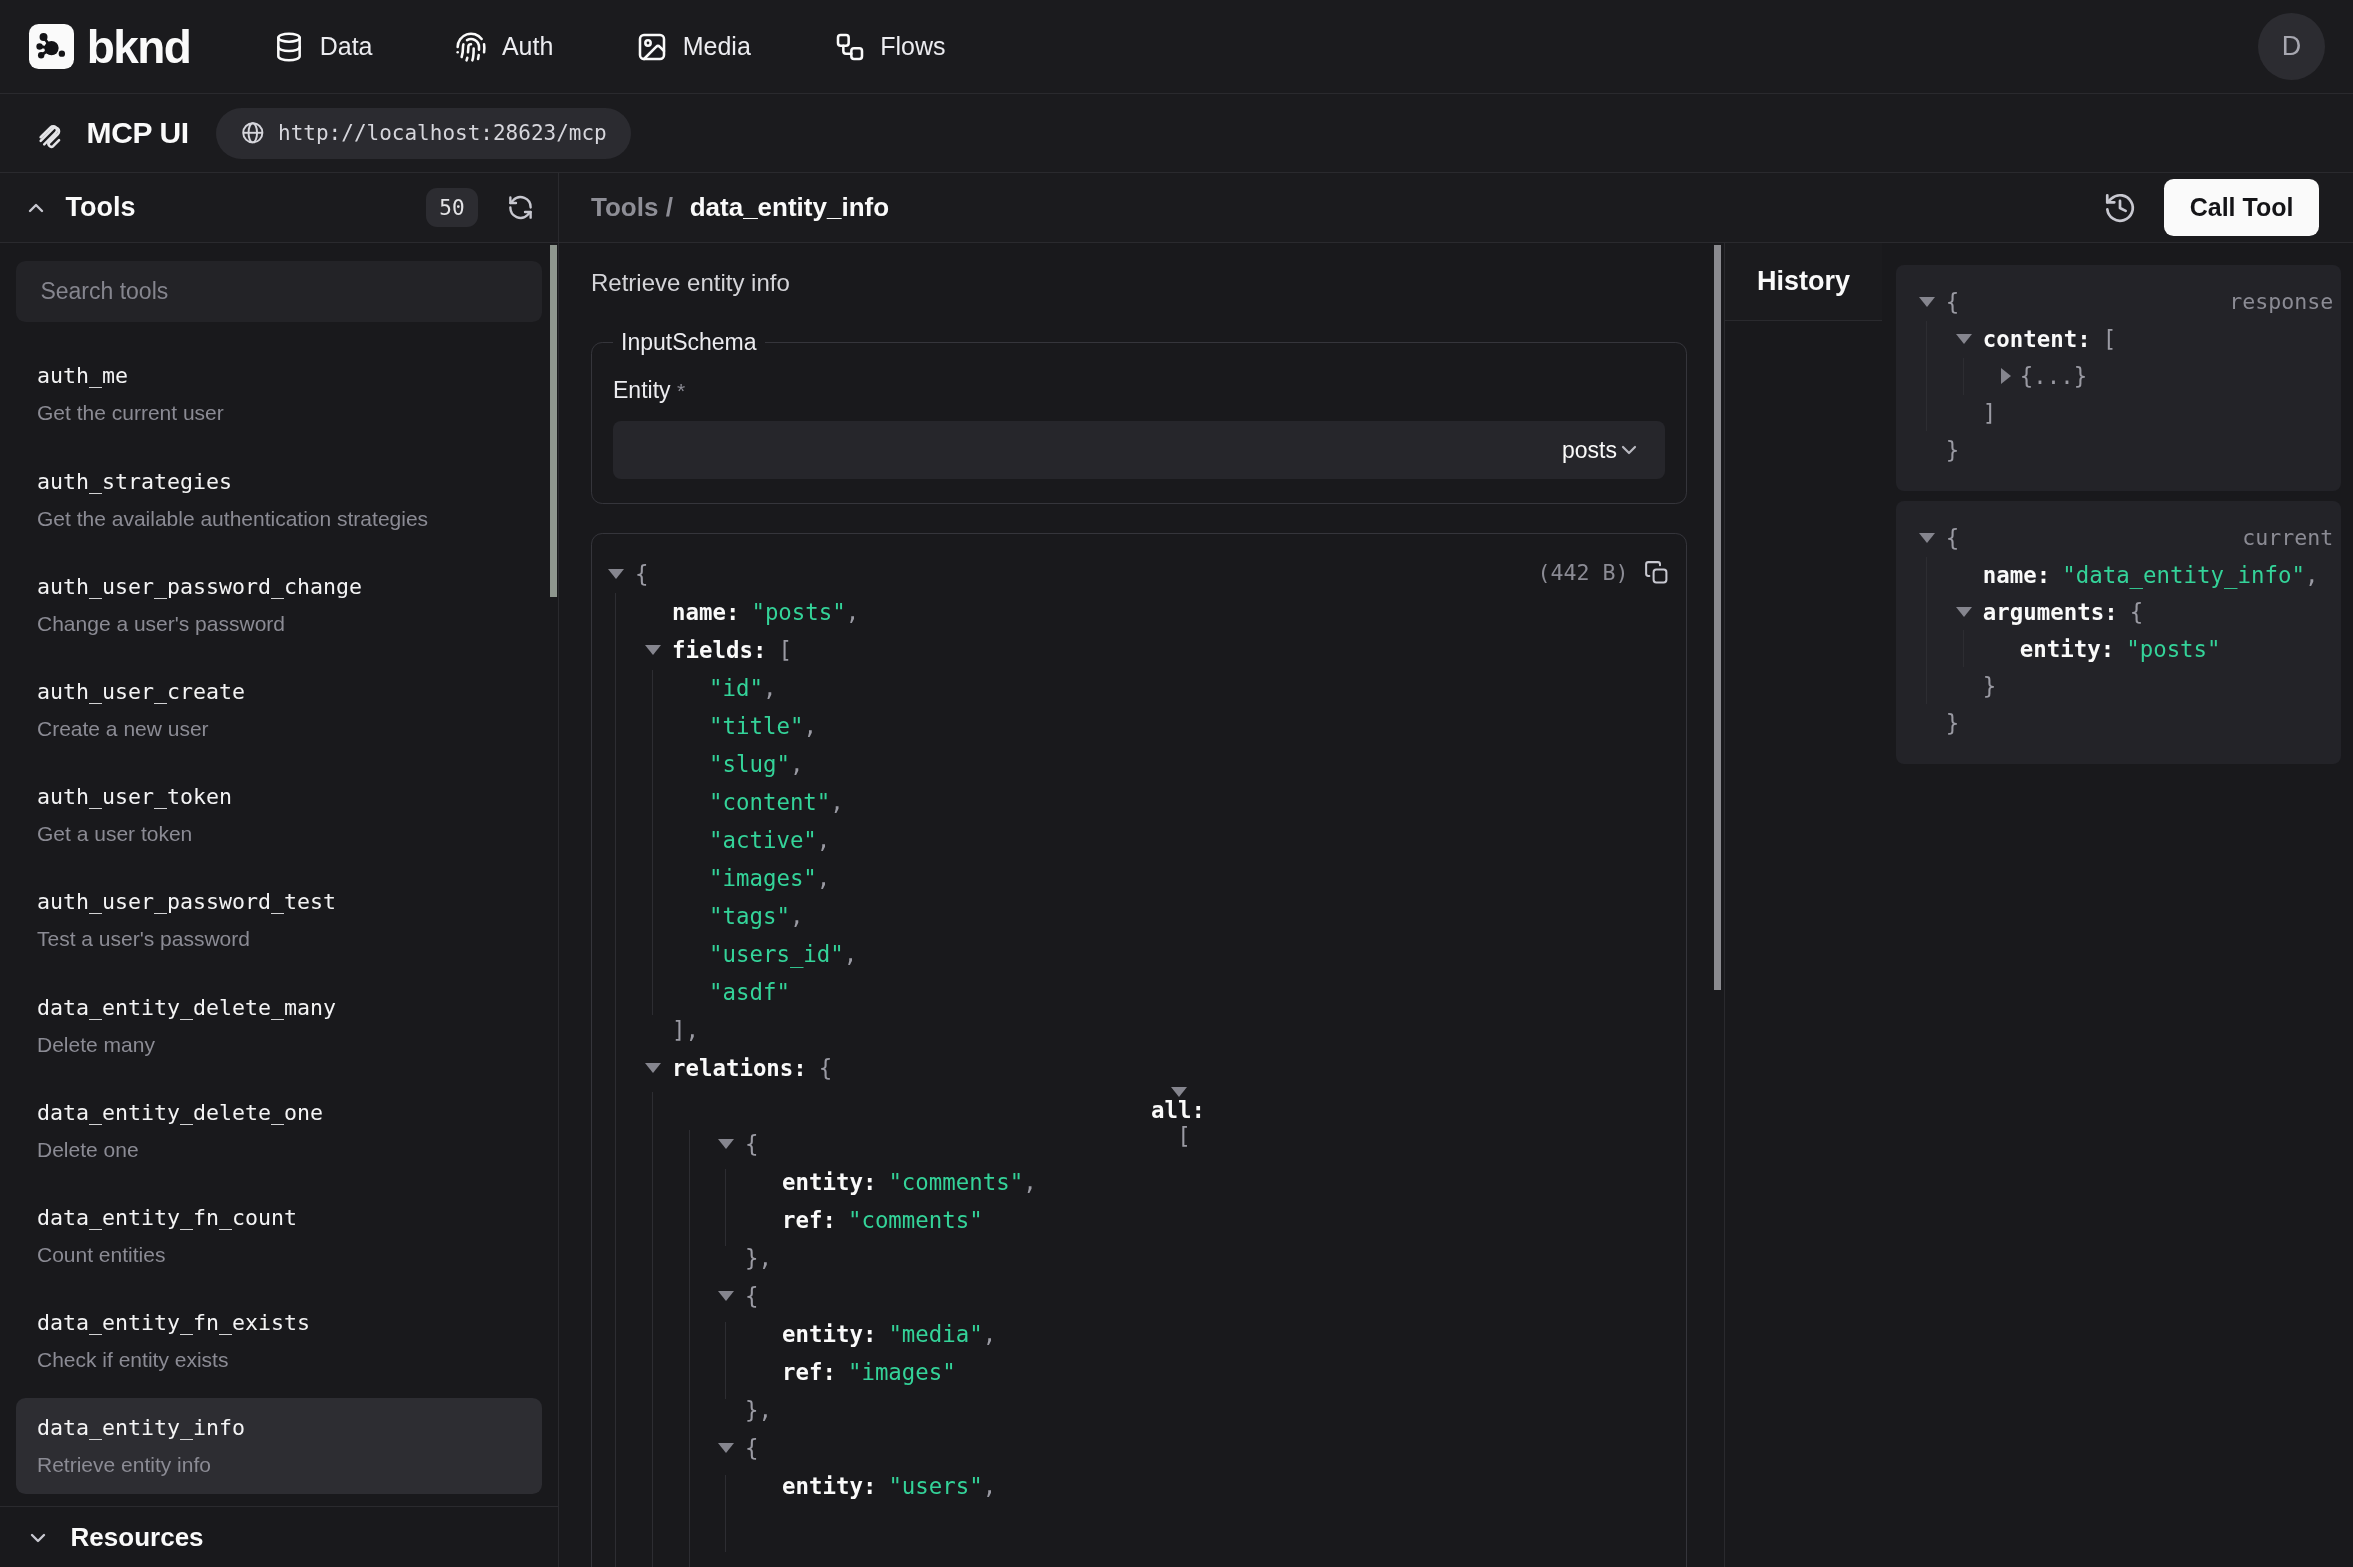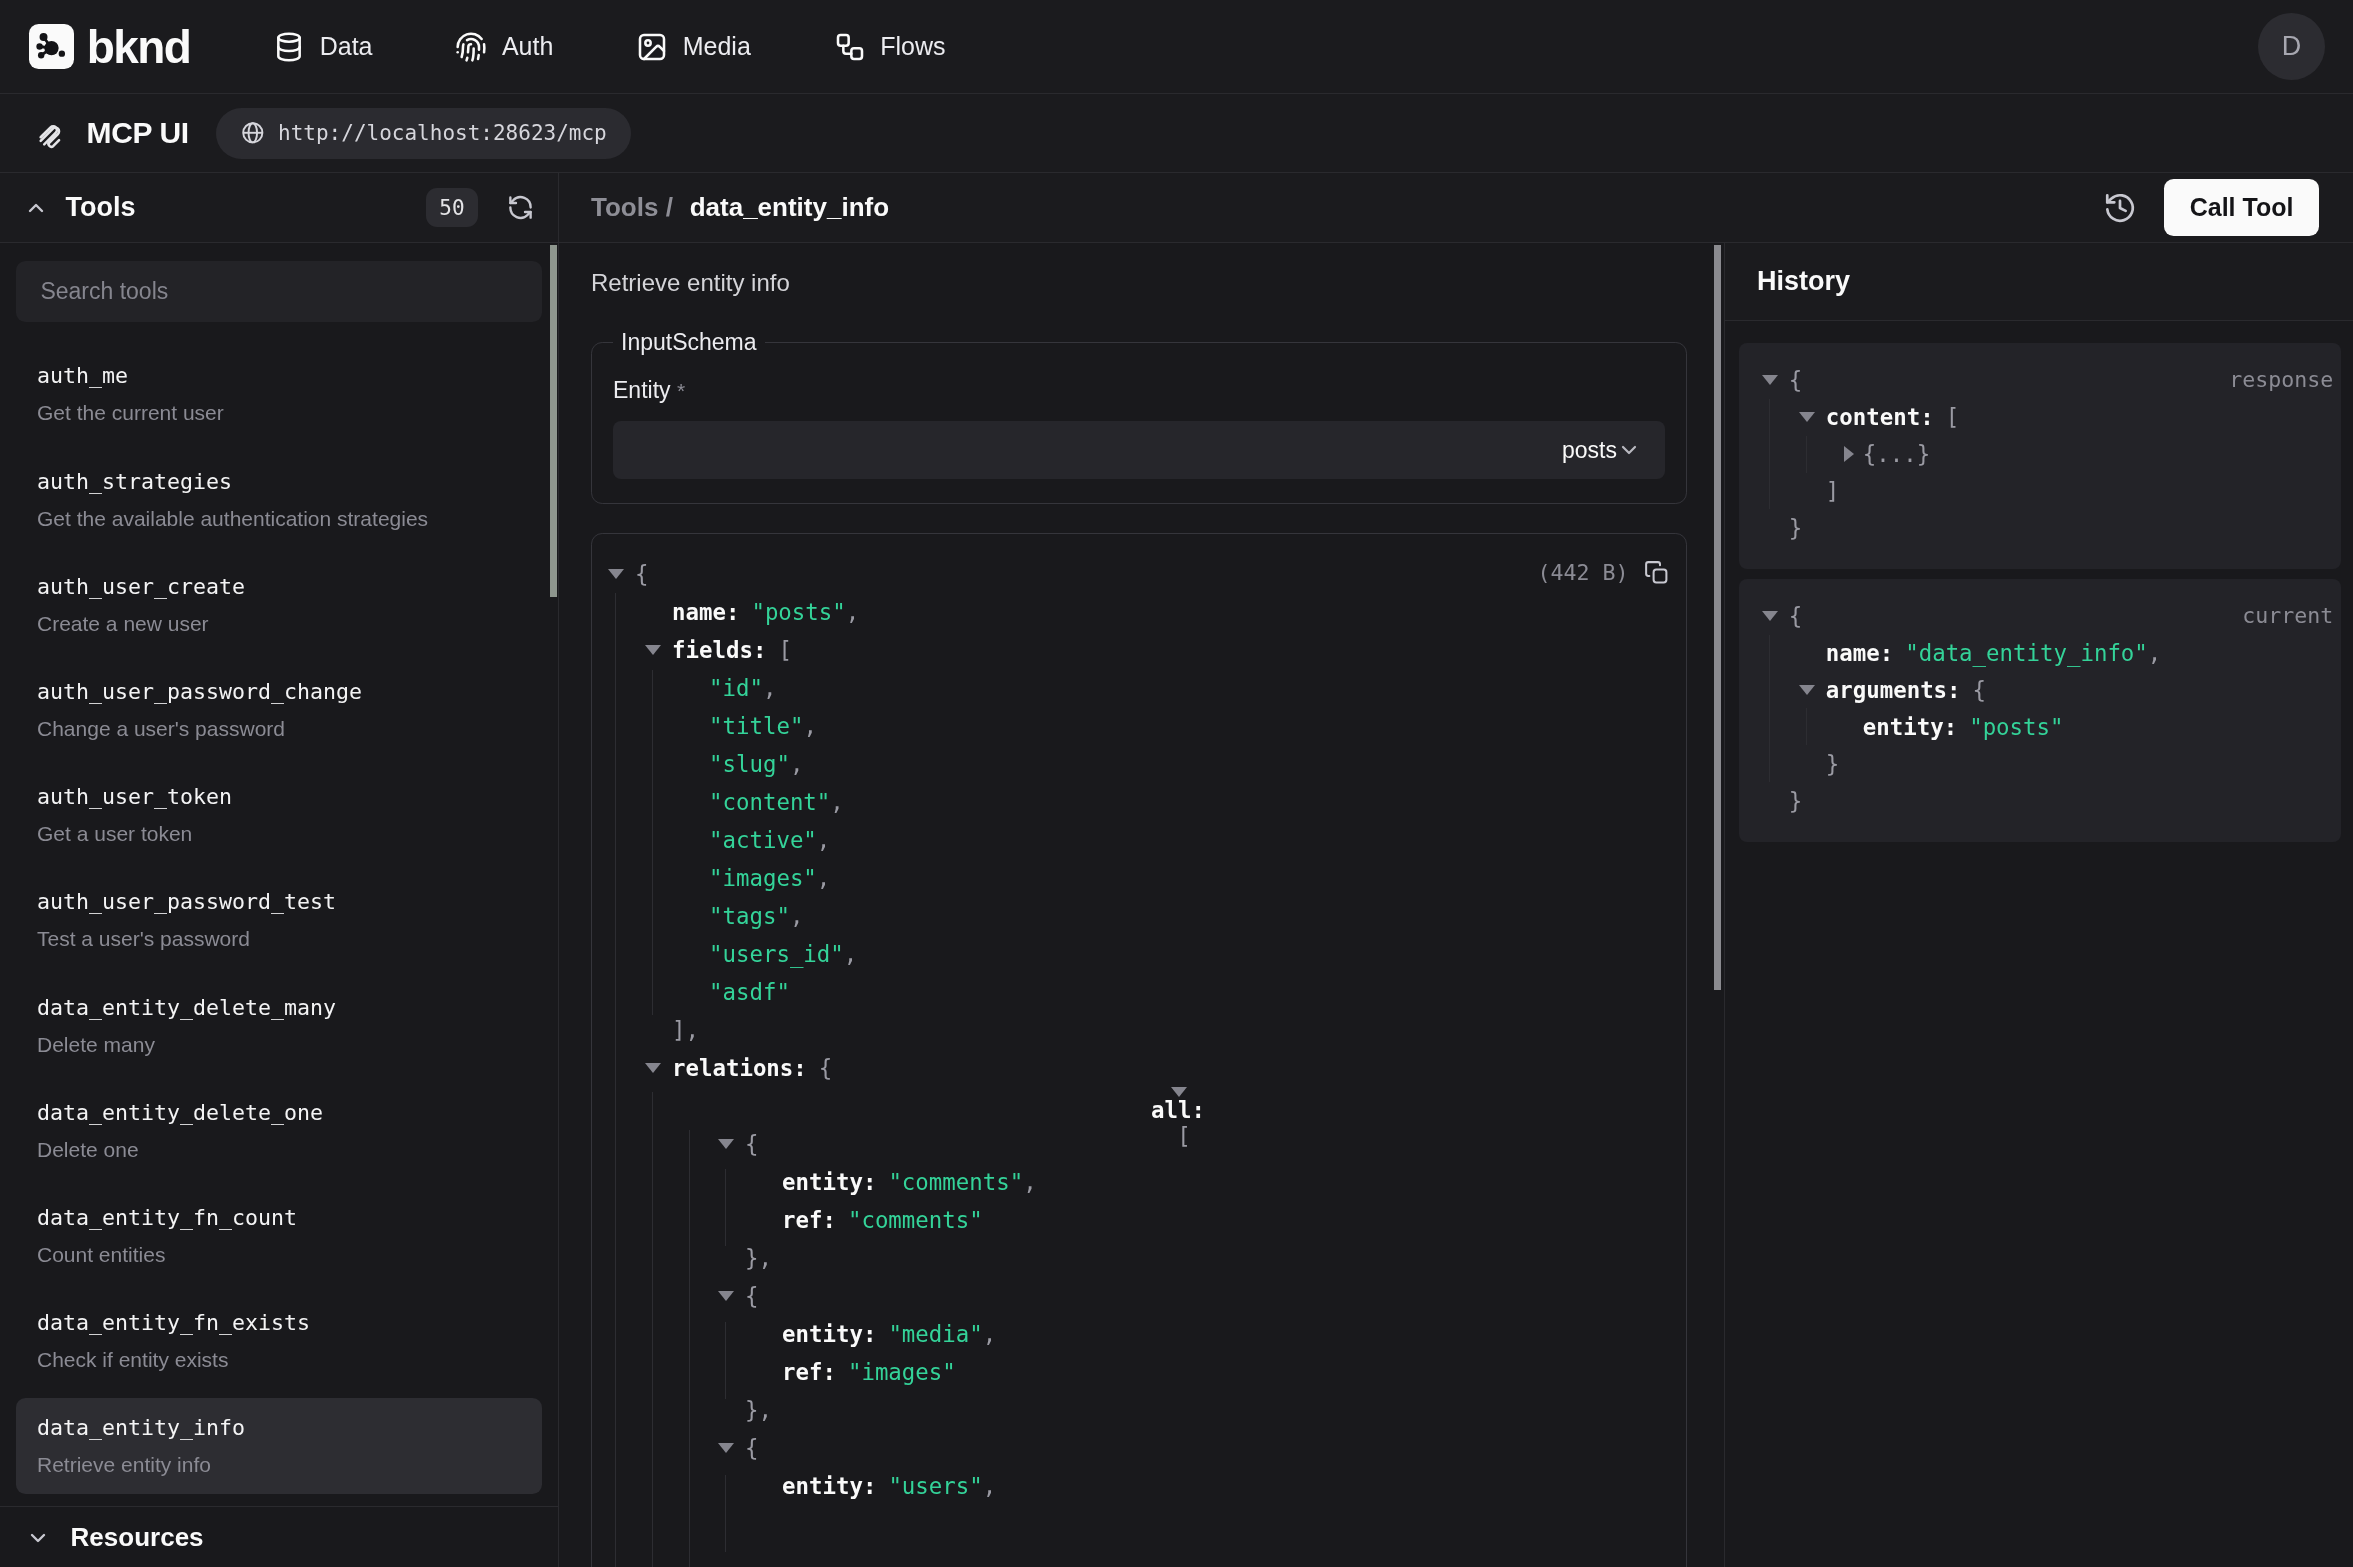--- a/index.html
+++ b/index.html
@@ -103,21 +103,21 @@
   .caret{width:27px;flex:none;display:flex;align-items:center;cursor:pointer;}
   .caret i{display:block;}
   .caret.down i{border-left:8px solid transparent;border-right:8px solid transparent;border-top:10.4px solid #85858e;}
   .caret.right i{border-top:8px solid transparent;border-bottom:8px solid transparent;border-left:10.4px solid #85858e;}
   .seg-k{color:#fafafa;font-weight:700;margin-right:12px;}
   .seg-s{color:#34d399;}
   .seg-p{color:#9a9aa3;}
   .guide{position:absolute;width:0.8px;background:#2d2d32;}
 
   
-  .history{flex:1;display:flex;flex-direction:column;min-width:0;min-height:0;}
+  .history{flex:1;display:flex;flex-direction:row;min-width:0;min-height:0;}
   .h-head{height:78px;flex:none;border-bottom:0.8px solid #2a2a2e;display:flex;align-items:center;
        padding:0 32px;background:#1b1b1e;}
   .h-title{font-size:27px;font-weight:700;}
   .h-body{flex:1;padding:21.6px 12.8px 0 14.4px;overflow:hidden;}
   .h-card{background:#232328;border-radius:8px;padding:19px 22.4px 22.4px;margin-bottom:9.6px;position:relative;}
   .h-badge{position:absolute;top:24px;right:8px;font-family:"DejaVu Sans Mono",monospace;
        font-size:21.6px;color:#8b8b94;}
 </style>
 </head>
 <body>
@@ -231,26 +231,26 @@
         <div id="tool-items">
             <div class="tool">
               <div class="t-name">auth_me</div>
               <div class="t-desc">Get the current user</div>
             </div>
             <div class="tool">
               <div class="t-name">auth_strategies</div>
               <div class="t-desc">Get the available authentication strategies</div>
             </div>
             <div class="tool">
+              <div class="t-name">auth_user_password_change</div>
+              <div class="t-desc">Change a user's password</div>
+            </div>
+            <div class="tool">
               <div class="t-name">auth_user_create</div>
               <div class="t-desc">Create a new user</div>
-            </div>
-            <div class="tool">
-              <div class="t-name">auth_user_password_change</div>
-              <div class="t-desc">Change a user's password</div>
             </div>
             <div class="tool">
               <div class="t-name">auth_user_token</div>
               <div class="t-desc">Get a user token</div>
             </div>
             <div class="tool">
               <div class="t-name">auth_user_password_test</div>
               <div class="t-desc">Test a user's password</div>
             </div>
             <div class="tool">

